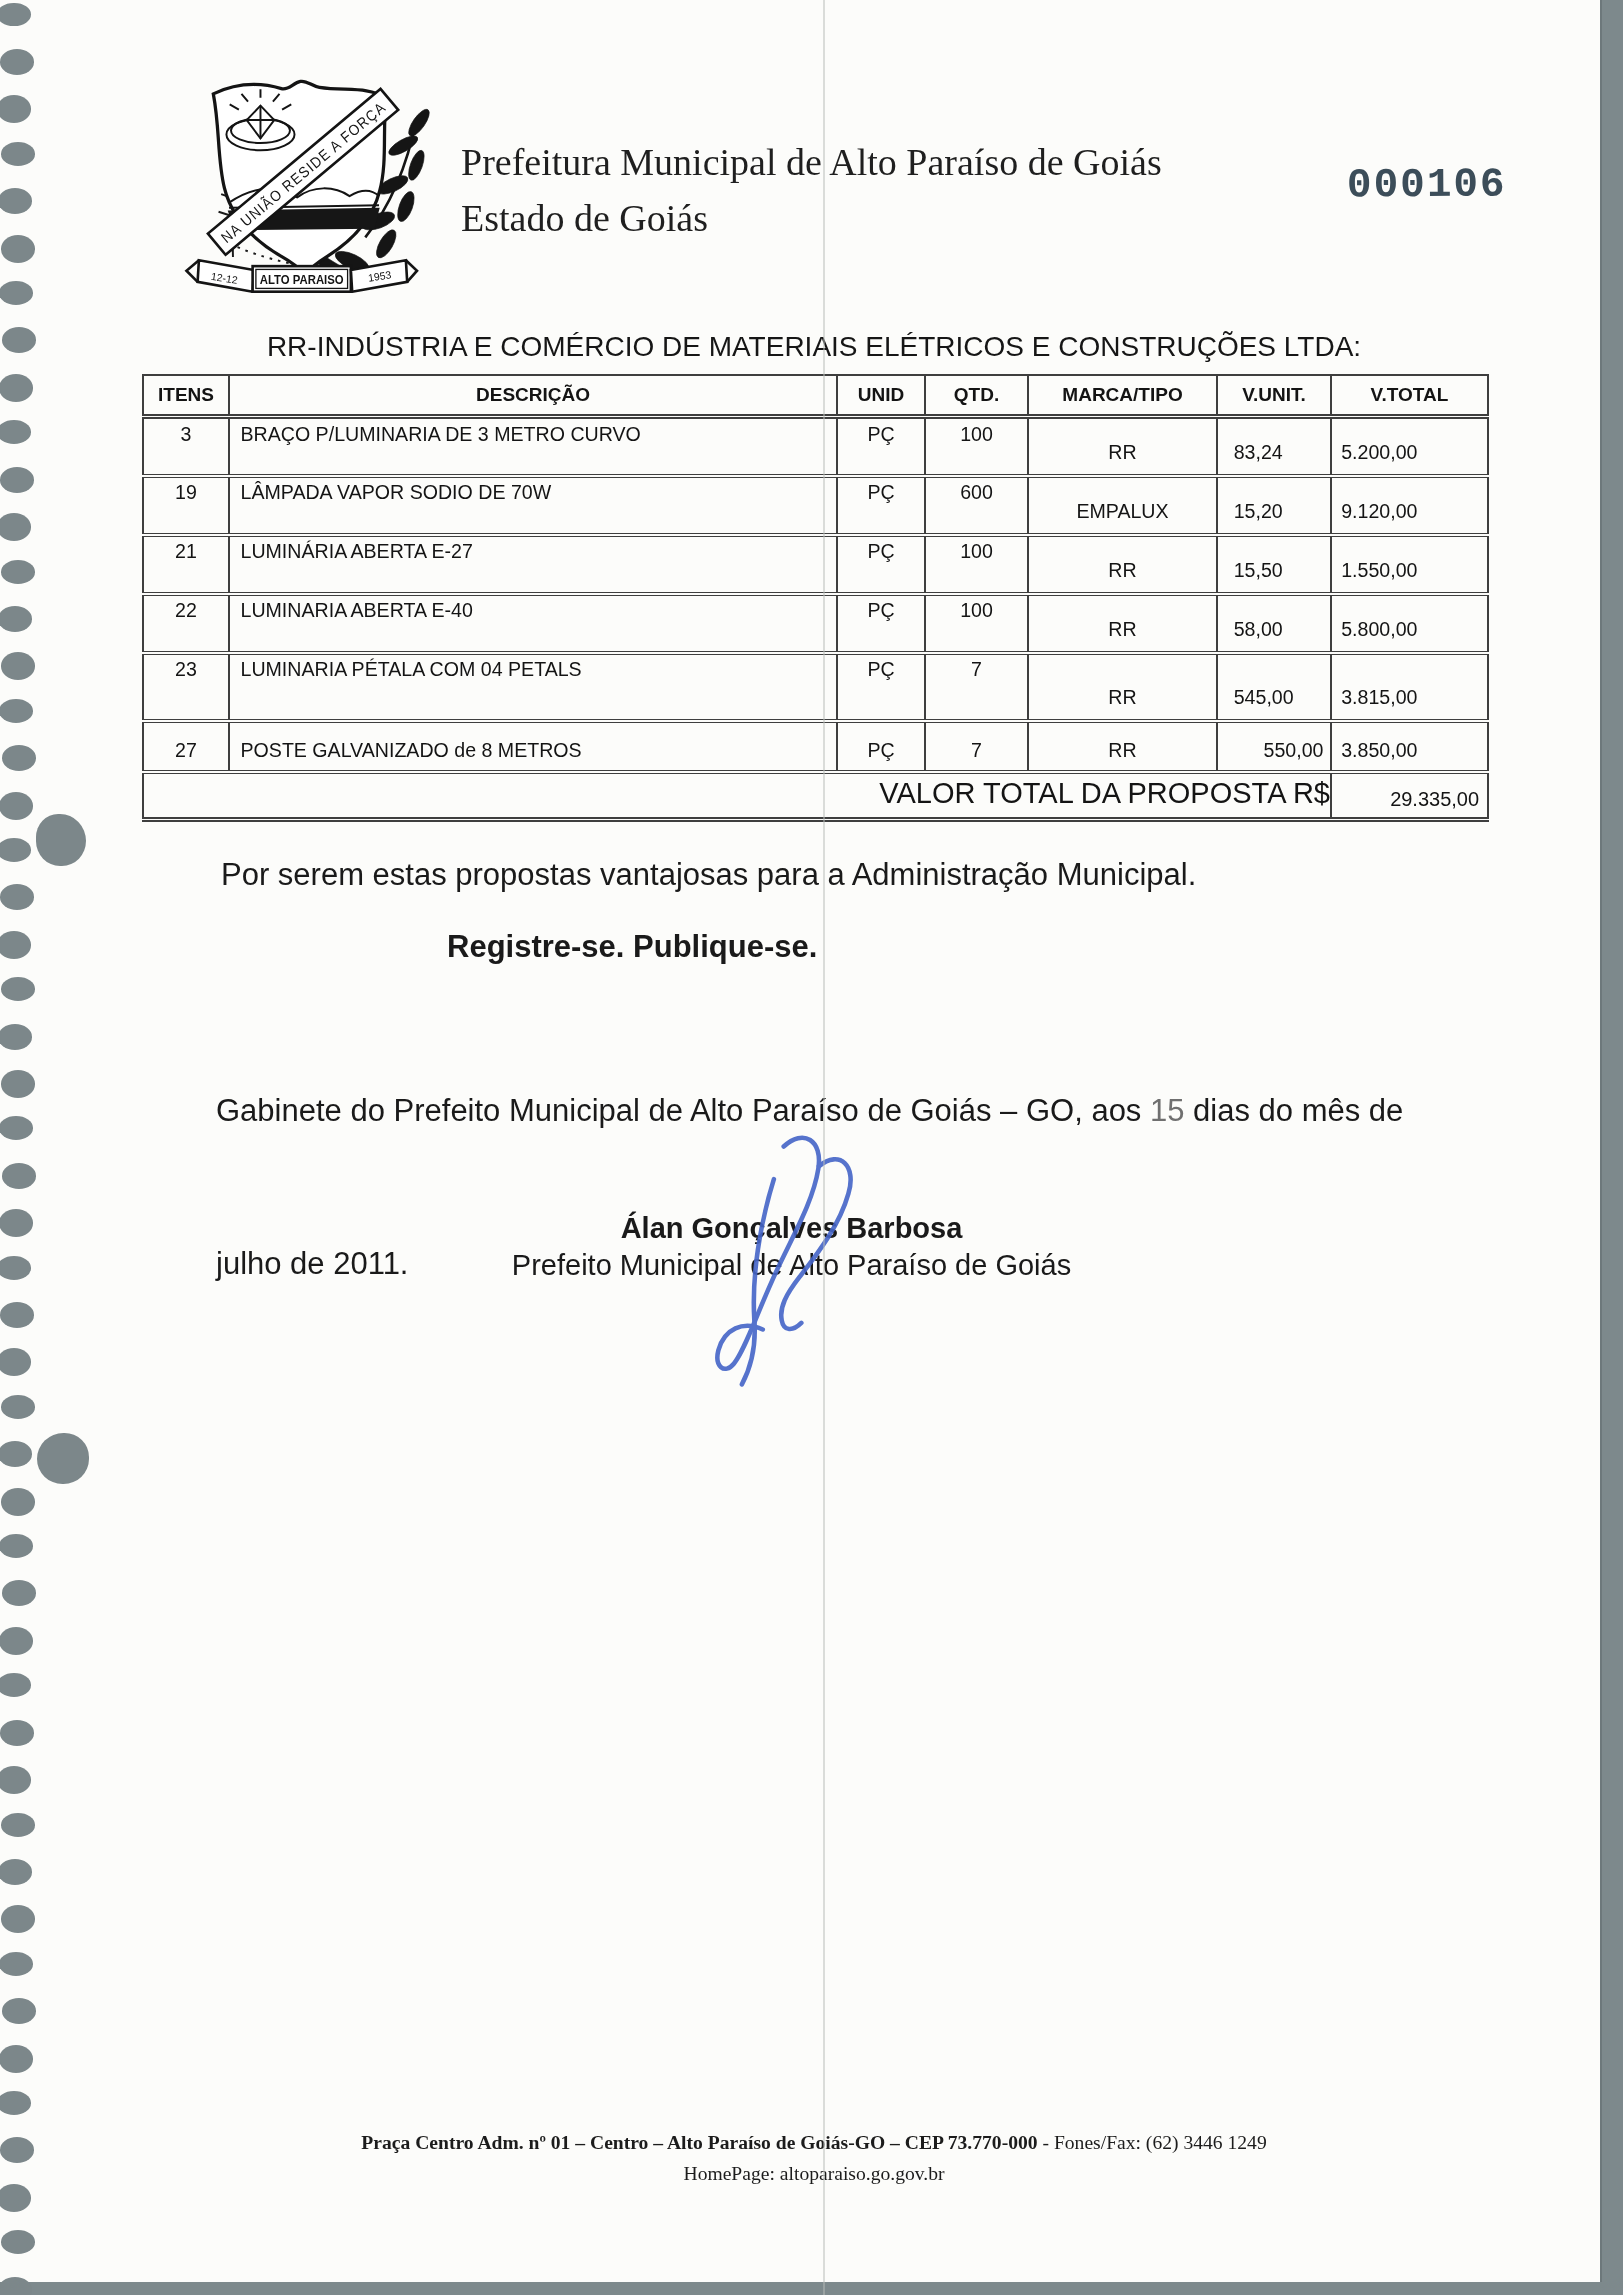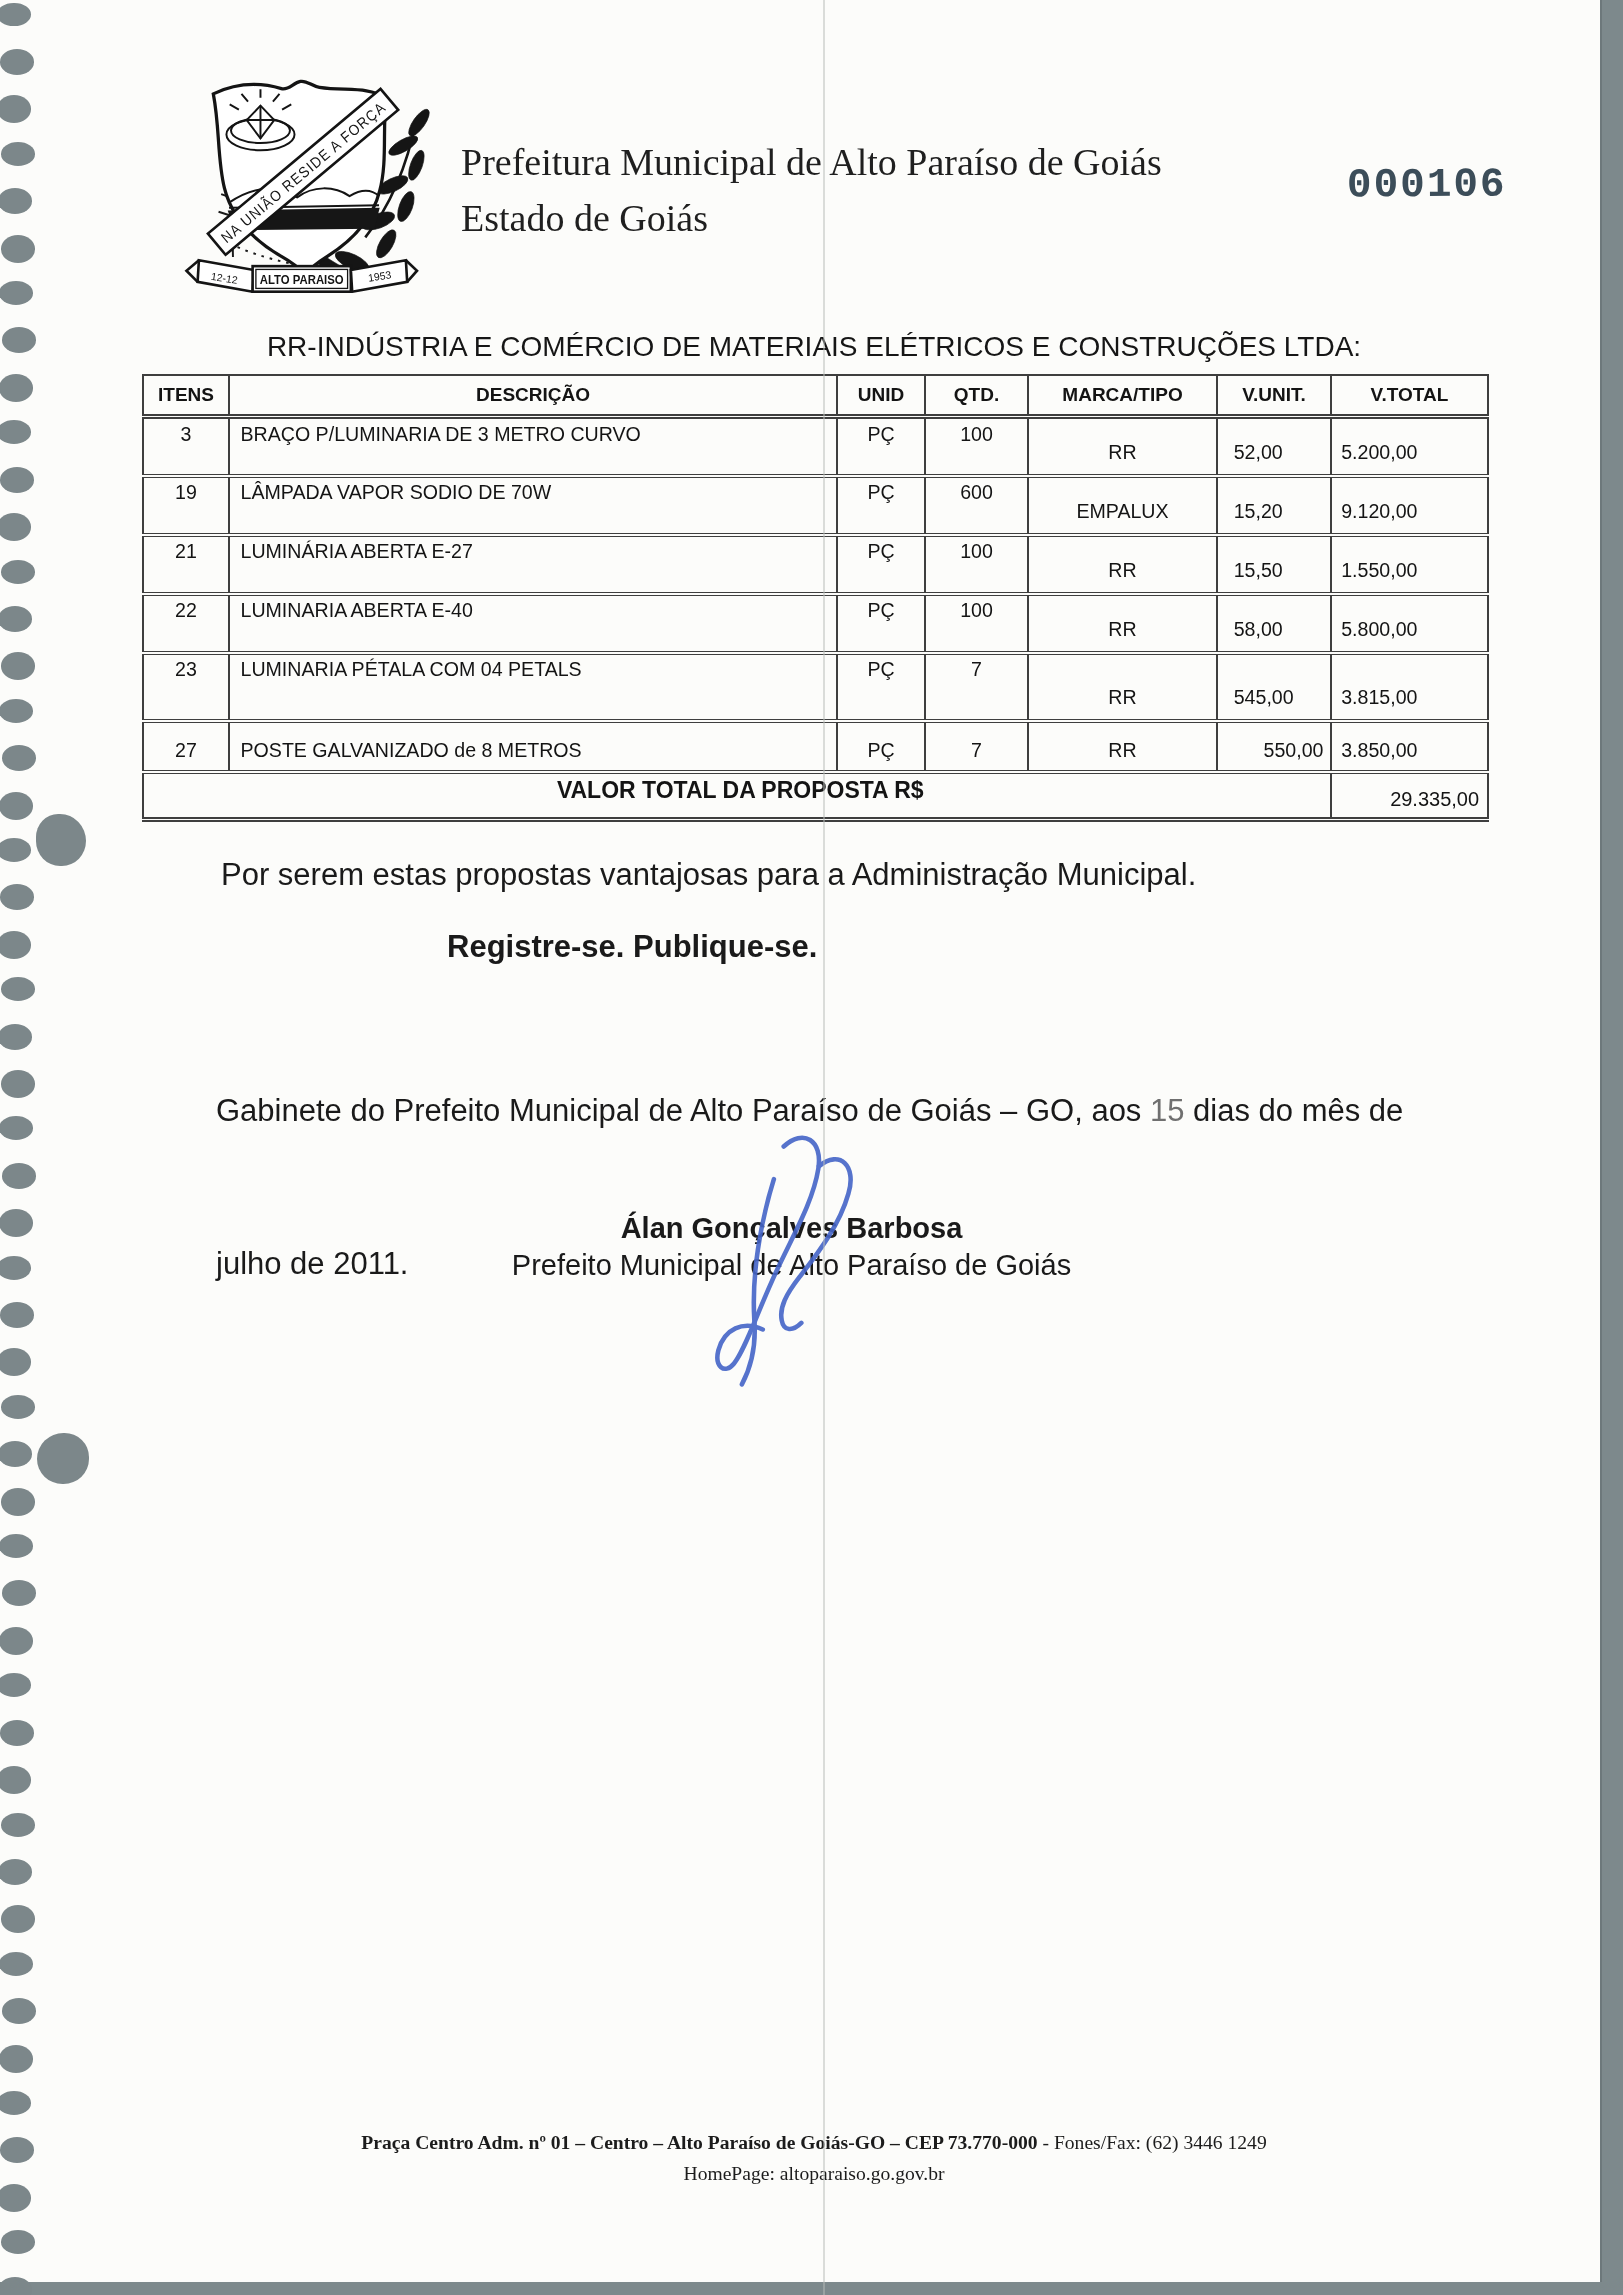--- a/index.html
+++ b/index.html
@@ -44,21 +44,21 @@
   .c-item { text-align:center; vertical-align:top; }
   .c-desc { text-align:left; vertical-align:top; padding-left:10.5px !important; }
   .c-unid, .c-qtd { text-align:center; vertical-align:top; }
   .c-marca { text-align:center; vertical-align:bottom; padding-bottom:9.2px !important; }
   .c-vunit { text-align:left; vertical-align:bottom; padding-left:15.7px !important; padding-bottom:9.2px !important; }
   .c-vtotal { text-align:left; vertical-align:bottom; padding-left:9.2px !important; padding-bottom:9.2px !important;border-radius:24px; }
   tr.row-single td { vertical-align:bottom; padding-bottom:7.9px !important; }
   tr.row-single .c-vunit { text-align:right; padding-right:6.5px !important; padding-left:0 !important; }
   .total-row { height:48px; }
   .total-row td { border-bottom:5.2px double #3e3e3e; }
-  .total-label { font-weight:bold; font-size:23px; vertical-align:top; text-align:center;
+  .total-label { font-weight:normal; font-size:29px; vertical-align:top; text-align:right;
     padding:3.9px 0 0 6.5px; }
   .total-value { font-size:20px; vertical-align:bottom; text-align:right; padding:0 7.9px 6.5px 0;margin-top:7px; }
 
   
   .para { position:absolute; left:221px; top:826px; font-size:31px; white-space:nowrap; }
   .order { position:absolute; left:447px; top:898px; font-size:31px; font-weight:bold; white-space:nowrap; }
   .gabinete { position:absolute; left:216px; top:983px; font-size:31px; line-height:51px;
     white-space:pre-wrap; }
   .gabinete .line { white-space:nowrap; }
   .gabinete .day { color:#6f6f6f; }
@@ -229,21 +229,21 @@
         <th>V.TOTAL</th>
       </tr>
     </thead>
     <tbody id="rows">
         <tr class="row-std">
           <td class="c-item">3</td>
           <td class="c-desc">BRAÇO P/LUMINARIA DE 3 METRO CURVO</td>
           <td class="c-unid">PÇ</td>
           <td class="c-qtd">100</td>
           <td class="c-marca">RR</td>
-          <td class="c-vunit">52,00</td>
+          <td class="c-vunit">83,24</td>
           <td class="c-vtotal">5.200,00</td>
         </tr>
         <tr class="row-std">
           <td class="c-item">19</td>
           <td class="c-desc">LÂMPADA VAPOR SODIO DE 70W</td>
           <td class="c-unid">PÇ</td>
           <td class="c-qtd">600</td>
           <td class="c-marca">EMPALUX</td>
           <td class="c-vunit">15,20</td>
           <td class="c-vtotal">9.120,00</td>

